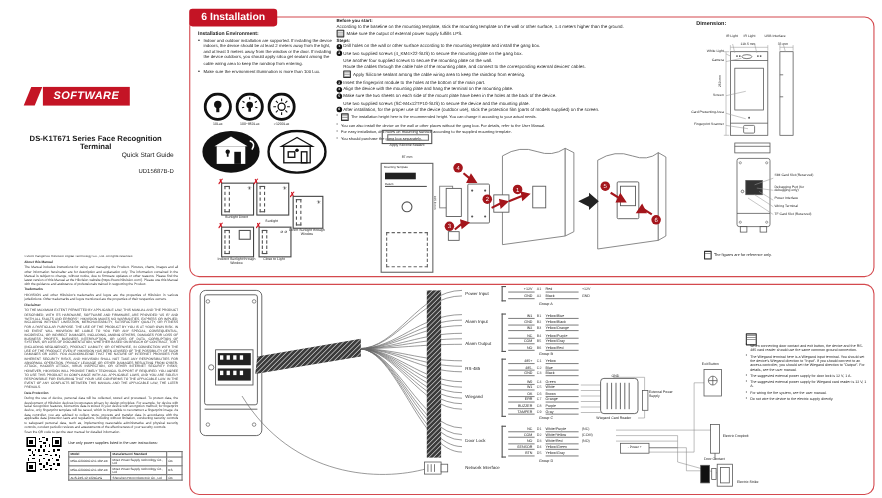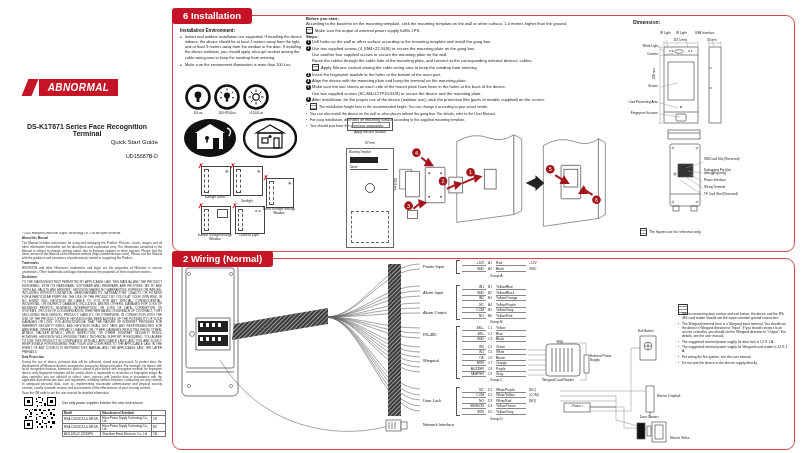--- a/index.html
+++ b/index.html
@@ -39,21 +39,21 @@
   .grouplbl{position:absolute;font-size:3.4px;color:#222;}
   .complbl{position:absolute;font-size:3.2px;line-height:1.15;color:#222;}
 </style>
 </head>
 <body>
 
 <div id="page">
 
   <div class="abs" style="left:0;top:0;width:170px;height:453px;">
     <div class="abs" style="left:25px;top:79px;width:10px;height:17px;background:#c41425;transform:skewX(-22deg);"></div>
-    <div class="abs" style="left:39px;top:79px;width:79px;height:17px;background:#c41425;color:#fff;font-weight:bold;font-style:italic;font-size:10px;line-height:17px;text-align:center;letter-spacing:0.4px;">ABNORMAL</div>
+    <div class="abs" style="left:39px;top:79px;width:79px;height:17px;background:#c41425;color:#fff;font-weight:bold;font-style:italic;font-size:10px;line-height:17px;text-align:center;letter-spacing:0.4px;">SOFTWARE</div>
     <div class="abs b" style="left:14px;top:123px;width:146px;font-size:7px;text-align:center;">DS-K1T671 Series Face Recognition Terminal</div>
     <div class="abs" style="left:50px;top:139px;width:108px;font-size:6px;text-align:right;">Quick Start Guide</div>
     <div class="abs" style="left:50px;top:153px;width:108px;font-size:5.4px;text-align:right;">UD15687B-D</div>
 
     <div class="abs legal" style="left:22px;top:232px;width:140px;height:162px;overflow:hidden;">
       <p>©2020 Hangzhou Hikvision Digital Technology Co., Ltd. All rights reserved.</p>
       <p class="lh">About this Manual</p>
       <p>The Manual includes instructions for using and managing the Product. Pictures, charts, images and all other information hereinafter are for description and explanation only. The information contained in the Manual is subject to change, without notice, due to firmware updates or other reasons. Please find the latest version of this Manual at the Hikvision website (https://www.hikvision.com/). Please use this Manual with the guidance and assistance of professionals trained in supporting the Product.</p>
       <p class="lh">Trademarks</p>
       <p>HIKVISION and other Hikvision's trademarks and logos are the properties of Hikvision in various jurisdictions. Other trademarks and logos mentioned are the properties of their respective owners.</p>
@@ -407,21 +407,20 @@
   <div class="dimlbl" style="left:704px;top:158px;width:40px;">SIM Card Slot (Reserved)</div>
   <div class="dimlbl" style="left:704px;top:169px;width:42px;">Debugging Port (for debugging only)</div>
   <div class="dimlbl" style="left:704px;top:179px;width:42px;">Power Interface</div>
   <div class="dimlbl" style="left:704px;top:186px;width:42px;">Wiring Terminal</div>
   <div class="dimlbl" style="left:704px;top:193px;width:42px;">TF Card Slot (Reserved)</div>
   <div class="abs" style="left:640px;top:228px;font-size:3.5px;">
     <span class="noteicn"></span><span>The figures are for reference only.</span>
   </div>
 
   <div class="sec" style="left:172px;top:258px;width:621px;height:190px;"></div>
-  <div class="tab" style="left:172px;top:251px;">2 Wiring (Normal)</div>
 
   <svg class="abs" style="left:176px;top:260px;" width="510" height="186" viewBox="0 0 510 186">
     <defs>
       <pattern id="braid" width="3" height="3" patternUnits="userSpaceOnUse" patternTransform="rotate(45)">
         <rect width="3" height="3" fill="#3a3a3a"></rect>
           <line x1="0" y1="0" x2="0" y2="3" stroke="#fff" stroke-width="1"></line>
       </pattern>
     </defs>
 
     <g fill="#fff" stroke="#555" stroke-width="0.8">

